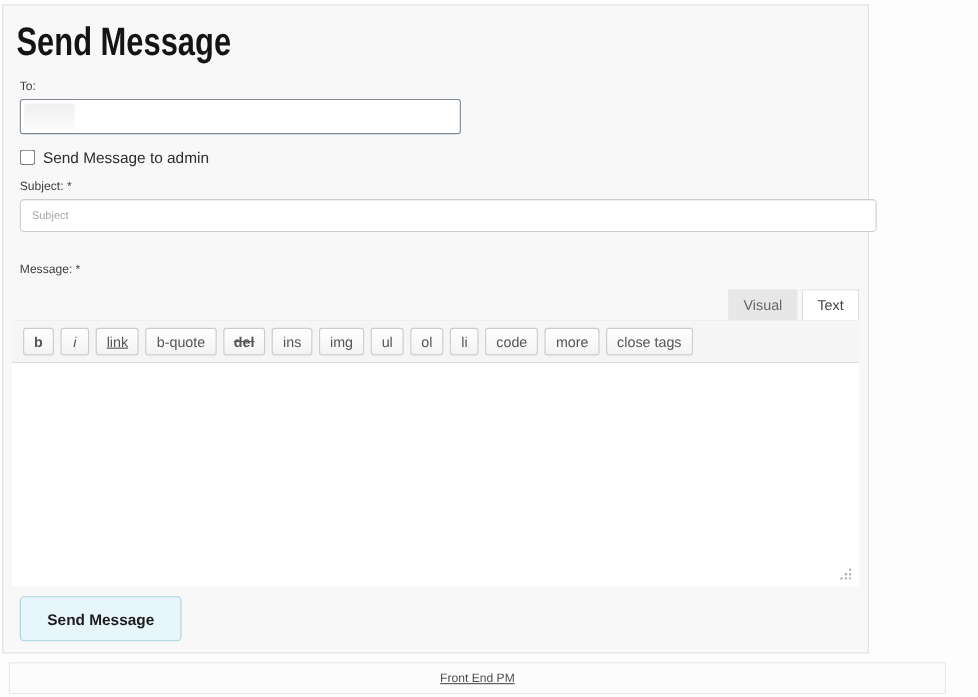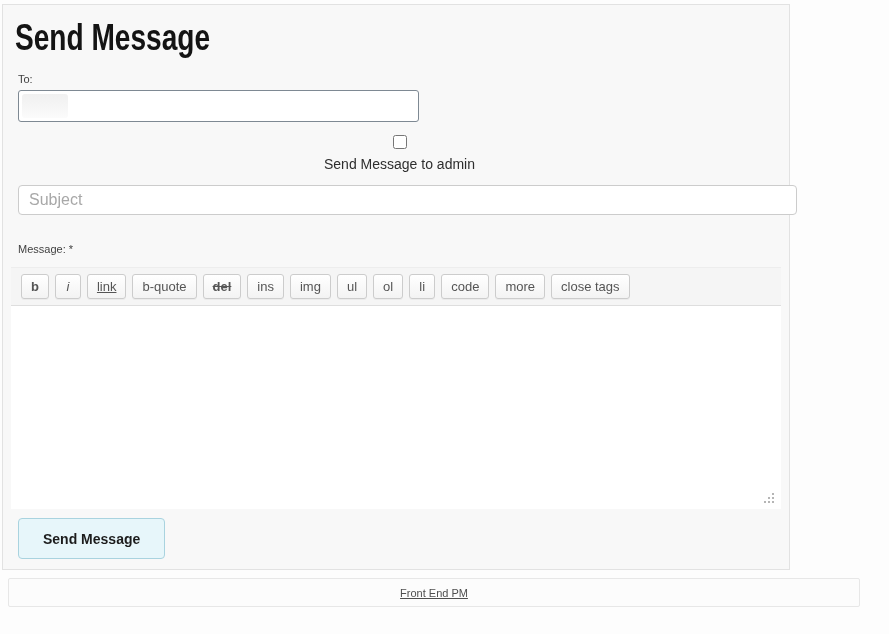--- a/index.html
+++ b/index.html
@@ -52,36 +52,35 @@
     background: linear-gradient(#f0f0f0, #fbfbfb);
     border-radius: 3px;
   }
   .checkbox-row {
     margin: 13px 0 13px 7px;
     display: flex;
     align-items: center;
     gap: 7px;
     font-size: 14px;
     color: #2e2e2e;
-    flex-direction: column;
   }
   .checkbox-row input {
     width: 14px;
     height: 14px;
     margin: 0;
   }
   .subject-input {
     display: block;
     margin-left: 7px;
     width: 779px;
     height: 30px;
     border: 1px solid #ccc;
     border-radius: 4px;
     padding: 0 10px;
-    font-size: 16px;
+    font-size: 10px;
     color: #333;
     background: #fff;
     font-family: inherit;
     outline: none;
   }
   .subject-input::placeholder { color: #a8a8a8; }
   .editor { margin-top: 12px; }
   .editor-tabs {
     display: flex;
     justify-content: flex-end;
@@ -199,25 +198,30 @@
   <label class="field-label">To:</label>
   <div class="to-input">
     <span class="token"></span>
   </div>
 
   <div class="checkbox-row">
     <input type="checkbox" style="">
     <label>Send Message to admin</label>
   </div>
 
+  <label class="field-label">Subject: *</label>
   <input class="subject-input" type="text" placeholder="Subject" style="">
 
   <label class="field-label" style="margin-top:28px;">Message: *</label>
 
   <div class="editor">
+    <div class="editor-tabs">
+        <button class="editor-tab">Visual</button>
+        <button class="editor-tab active">Text</button>
+      </div>
     <div class="editor-box">
       <div class="toolbar">
           <button class="qt-btn qt-b">b</button>
           <button class="qt-btn qt-i">i</button>
           <button class="qt-btn qt-link">link</button>
           <button class="qt-btn qt-b-quote">b-quote</button>
           <button class="qt-btn qt-del">del</button>
           <button class="qt-btn qt-ins">ins</button>
           <button class="qt-btn qt-img">img</button>
           <button class="qt-btn qt-ul">ul</button>

